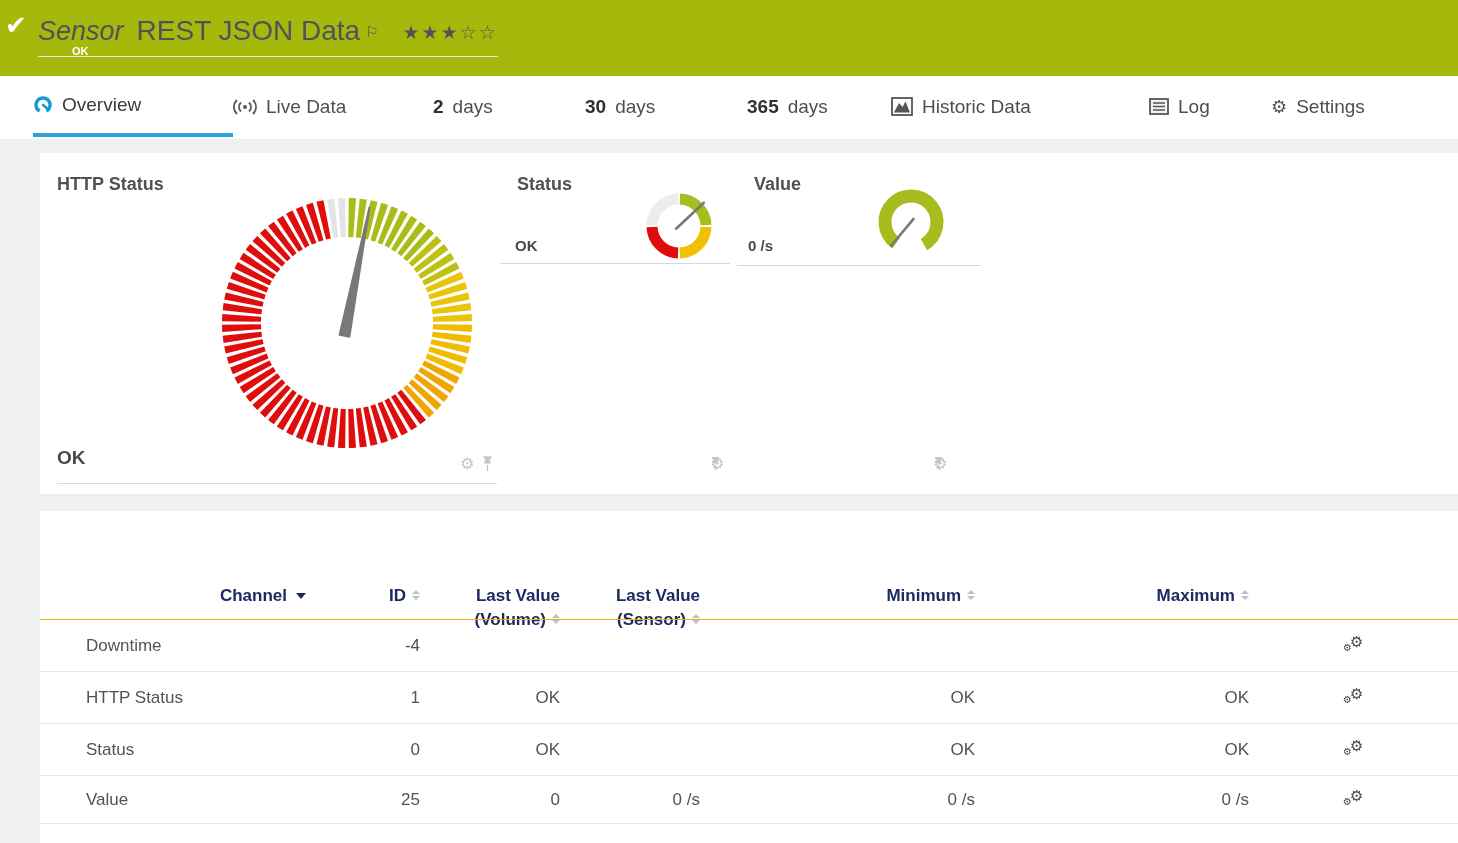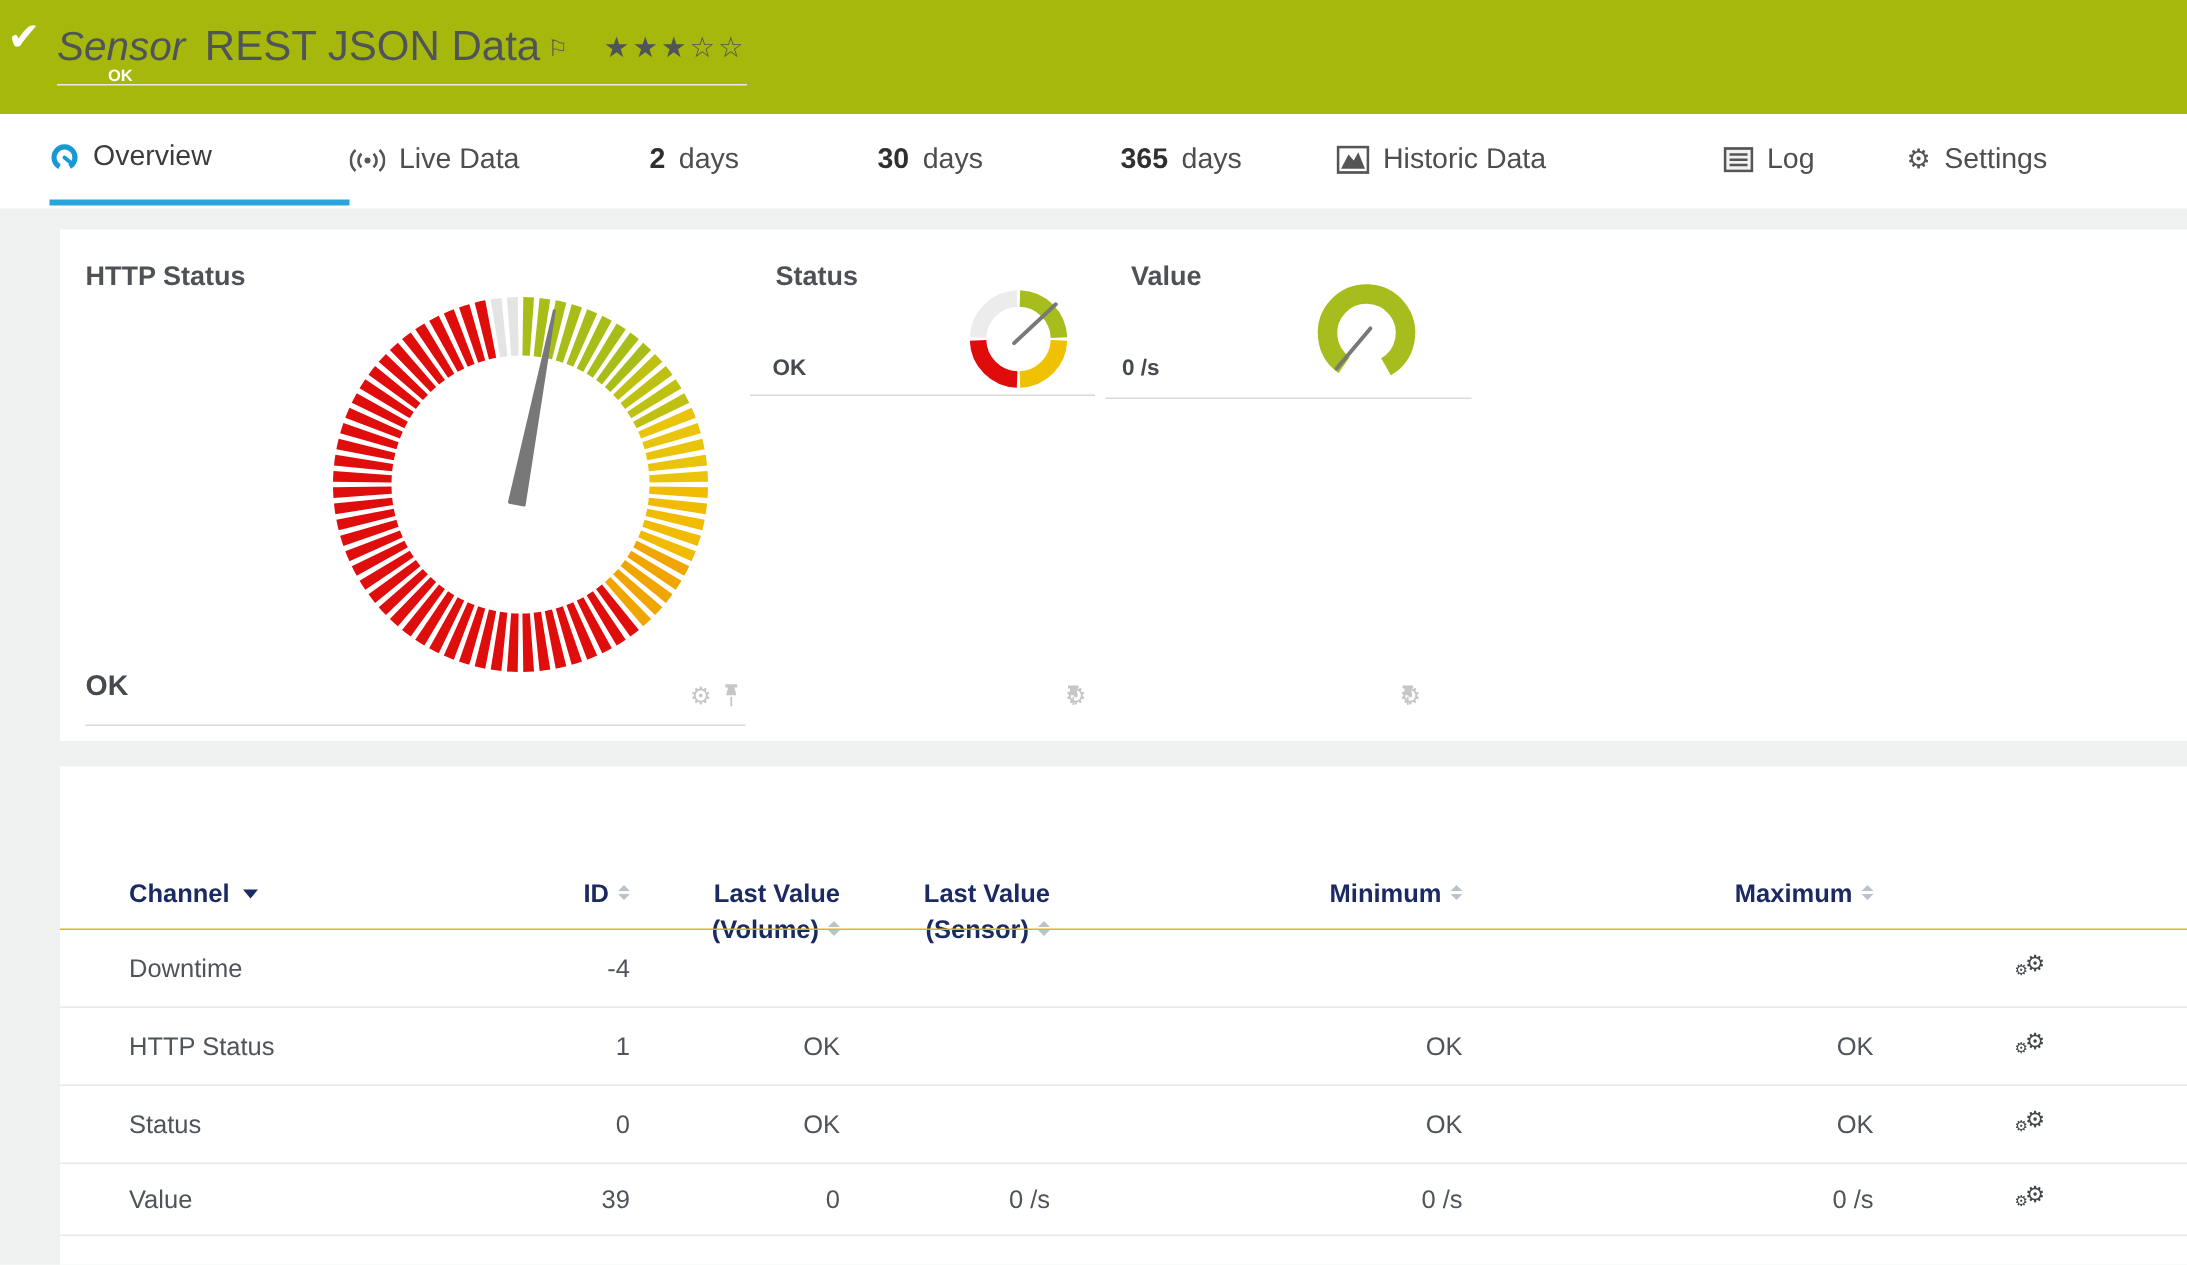--- a/index.html
+++ b/index.html
@@ -61,21 +61,21 @@
   .mini .icons{top:92px}
   #m-status .icons{left:210px}
   #m-value .icons{left:196px}
   .mini .icons .gear{font-size:13px}
   #m-status .divider{left:0;top:110px;width:230px}
   #m-value .divider{left:0;top:112px;width:244px}
 
   
   .th{position:absolute;top:73px;font-size:17px;font-weight:bold;color:#1b2a63;text-align:right;
       line-height:24px;cursor:pointer}
-  #th-channel{left:46px;width:220px;text-align:left}
+  #th-channel{left:46px;width:220px;text-align:right}
   #th-id{left:280px;width:100px}
   #th-vol{left:400px;width:120px}
   #th-speed{left:540px;width:120px}
   #th-min{left:735px;width:200px}
   #th-max{left:1009px;width:200px}
   .sort{display:inline-block;width:8px;margin-left:6px;vertical-align:1px}
   .sort b{display:block;width:0;height:0;border-left:4px solid transparent;border-right:4px solid transparent}
   .sort .up{border-bottom:4px solid #bcc2cb;margin-bottom:2px}
   .sort .dn{border-top:4px solid #bcc2cb}
   .sort-active{display:inline-block;width:0;height:0;margin-left:9px;vertical-align:2px;
@@ -344,21 +344,21 @@
         <div class="td td-max">OK</div>
         <div class="td td-gear">
           <span class="gears ico">
               <span class="g1">⚙</span>
               <span class="g2">⚙</span>
             </span>
         </div>
       </div>
       <div class="trow">
         <div class="td td-channel">Value</div>
-        <div class="td td-id">39</div>
+        <div class="td td-id">25</div>
         <div class="td td-vol">0</div>
         <div class="td td-speed">0 /s</div>
         <div class="td td-min">0 /s</div>
         <div class="td td-max">0 /s</div>
         <div class="td td-gear">
           <span class="gears ico">
               <span class="g1">⚙</span>
               <span class="g2">⚙</span>
             </span>
         </div>

